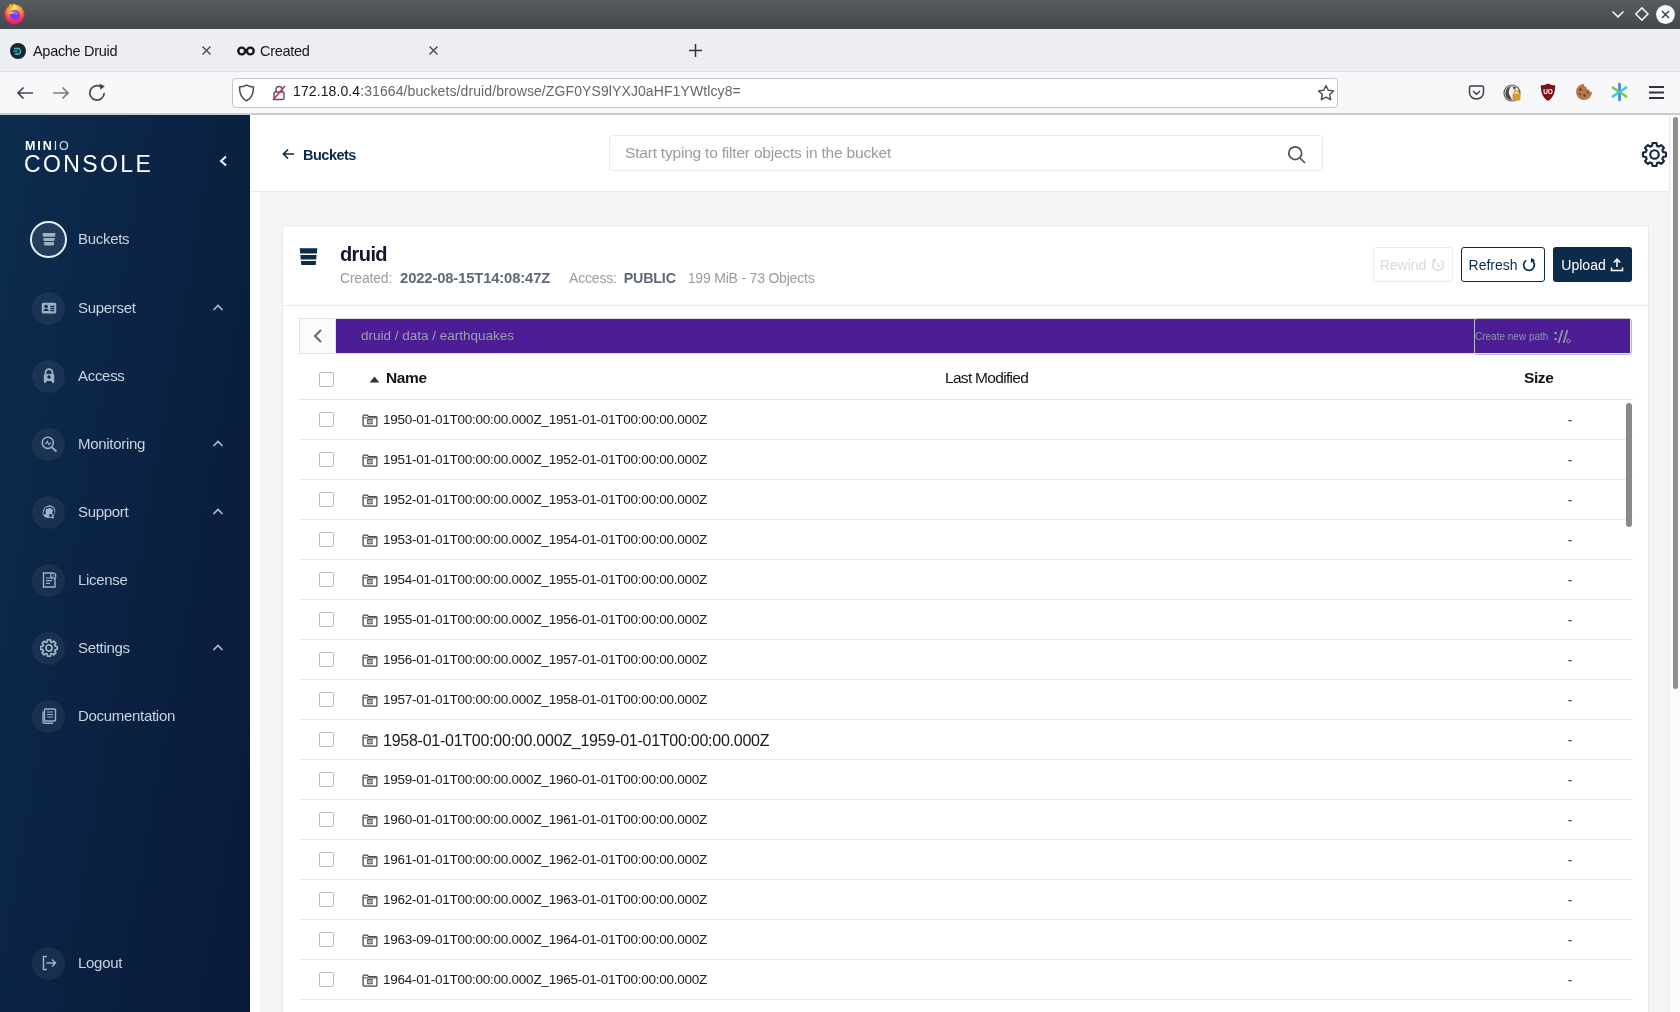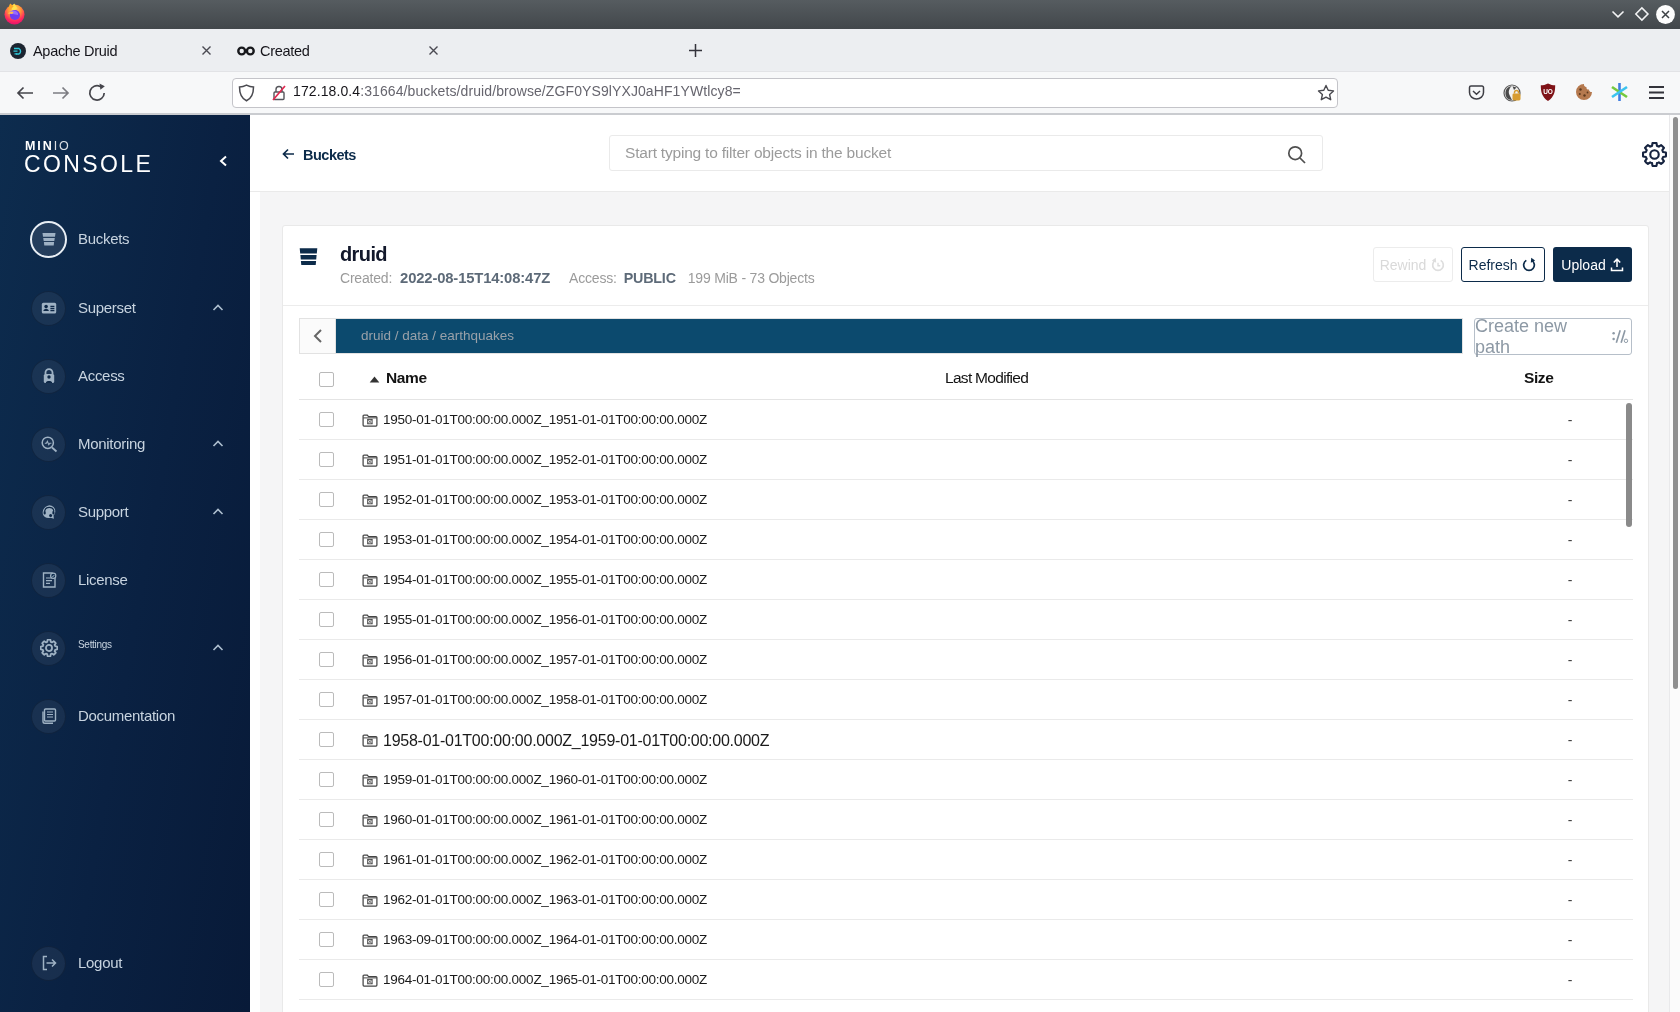--- a/index.html
+++ b/index.html
@@ -183,21 +183,21 @@
           <path d="M12.1,4.8 l0.8,0.9 l1.4,-1.7" stroke="#9fb2c4" stroke-width="1" fill="none"></path>
         </svg>
         <div class="abs" style="left:78px;top:455.5px;font-size:15px;letter-spacing:-0.3px;color:#c7d3df">License</div>
     <div class="abs" style="left:31px;top:516px;width:35px;height:35px;border-radius:50%;background:rgba(255,255,255,0.06);border:1.5px solid rgba(2,16,34,0.40)"></div>
         <svg class="abs" style="left:40px;top:524px" width="18" height="18" viewBox="0 0 18 18">
           <g transform="scale(0.692)">
             <path d="M21.94,10.44 L24.82,10.92 A12.0,12.0 0 0 1 24.82,15.08 L21.94,15.56 A9.3,9.3 0 0 1 21.13,17.51 L22.83,19.88 A12.0,12.0 0 0 1 19.88,22.83 L17.51,21.13 A9.3,9.3 0 0 1 15.56,21.94 L15.08,24.82 A12.0,12.0 0 0 1 10.92,24.82 L10.44,21.94 A9.3,9.3 0 0 1 8.49,21.13 L6.12,22.83 A12.0,12.0 0 0 1 3.17,19.88 L4.87,17.51 A9.3,9.3 0 0 1 4.06,15.56 L1.18,15.08 A12.0,12.0 0 0 1 1.18,10.92 L4.06,10.44 A9.3,9.3 0 0 1 4.87,8.49 L3.17,6.12 A12.0,12.0 0 0 1 6.12,3.17 L8.49,4.87 A9.3,9.3 0 0 1 10.44,4.06 L10.92,1.18 A12.0,12.0 0 0 1 15.08,1.18 L15.56,4.06 A9.3,9.3 0 0 1 17.51,4.87 L19.88,3.17 A12.0,12.0 0 0 1 22.83,6.12 L21.13,8.49 Z" fill="none" stroke="#9fb2c4" stroke-width="2.6" stroke-linejoin="round"></path>
             <circle cx="13" cy="13" r="4.4" fill="none" stroke="#9fb2c4" stroke-width="2.6"></circle>
           </g>
         </svg>
-        <div class="abs" style="left:78px;top:524px;font-size:10px;letter-spacing:-0.3px;color:#c7d3df">Settings</div>
+        <div class="abs" style="left:78px;top:524px;font-size:15px;letter-spacing:-0.3px;color:#c7d3df">Settings</div>
         <svg class="abs" style="left:212px;top:528px" width="12" height="9" viewBox="0 0 12 9">
           <path d="M1.5,7 L6,2.5 L10.5,7" stroke="#aebfcf" stroke-width="1.6" fill="none"></path>
         </svg>
     <div class="abs" style="left:31px;top:584px;width:35px;height:35px;border-radius:50%;background:rgba(255,255,255,0.06);border:1.5px solid rgba(2,16,34,0.40)"></div>
         <svg class="abs" style="left:40px;top:592px" width="18" height="18" viewBox="0 0 18 18">
           <rect x="4.5" y="2" width="11" height="12" rx="1" stroke="#9fb2c4" stroke-width="1.4" fill="none"></rect>
           <path d="M7,5 h6 M7,7.5 h6 M7,10 h6" stroke="#9fb2c4" stroke-width="1.2"></path>
           <path d="M3,4.5 V14.5 a1.8,1.8 0 0 0 1.8,1.8 H13" stroke="#9fb2c4" stroke-width="1.4" fill="none"></path>
         </svg>
         <div class="abs" style="left:78px;top:592px;font-size:15px;letter-spacing:-0.3px;color:#c7d3df">Documentation</div>
@@ -243,29 +243,29 @@
     <div class="abs flex" style="left:1178px;top:21px;width:84px;height:35px;border:1px solid #0c2b4a;border-radius:3px;justify-content:center;font-size:14px;color:#0c2b4a">Refresh&nbsp;<svg width="16" height="16" viewBox="0 0 15 15">
           <path d="M10,3.17 A5,5 0 1 1 5,3.17" stroke="#0c2b4a" stroke-width="1.6" fill="none"></path>
           <path d="M9.6,0.8 L13.2,3.3 L9.2,5.4 Z" fill="#0c2b4a"></path>
         </svg></div>
     <div class="abs flex" style="left:1270px;top:21px;width:79px;height:35px;background:#0c2b4a;border-radius:3px;justify-content:center;font-size:14px;color:#fff">Upload&nbsp;<svg width="14" height="14" viewBox="0 0 14 14">
           <path d="M7,9 V1.5 M3.8,4.5 L7,1.2 L10.2,4.5" stroke="#fff" stroke-width="1.5" fill="none"></path>
           <path d="M1.5,9.5 V12.5 H12.5 V9.5" stroke="#fff" stroke-width="1.5" fill="none"></path>
         </svg></div>
     <div class="abs" style="left:0;top:79px;width:1365px;border-top:1px solid #ececec"></div>
 
-    <div class="abs" style="left:16px;top:92px;width:1164px;height:36px;background:#0c4a6e;border:1px solid #e2e2e2">
+    <div class="abs" style="left:16px;top:92px;width:1332px;height:36px;background:#4c1d95;border:1px solid #e2e2e2">
       <div class="abs flex" style="left:0;top:0;width:36px;height:34px;background:#fbfbfb;border-right:1px solid #e2e2e2;justify-content:center">
         <svg width="12" height="16" viewBox="0 0 12 16">
             <path d="M9,2 L3,8 L9,14" stroke="#666" stroke-width="2" fill="none"></path>
           </svg>
       </div>
       <div class="abs" style="left:61px;top:9px;font-size:13.5px;color:#99a1a9">druid / data / earthquakes</div>
     </div>
-    <div class="abs flex" style="left:1191px;top:92px;width:158px;height:37px;border:1px solid #b6bfc9;border-radius:3px;justify-content:flex-end;font-size:18px;color:#8d99a5">Create new path&nbsp;&nbsp;<svg width="20" height="15" viewBox="0 0 20 15">
+    <div class="abs flex" style="left:1191px;top:92px;width:158px;height:37px;border:1px solid #b6bfc9;border-radius:3px;justify-content:flex-start;font-size:10px;color:#8d99a5">Create new path&nbsp;&nbsp;<svg width="20" height="15" viewBox="0 0 20 15">
           <circle cx="1.7" cy="4" r="1.3" fill="#8d99a5"></circle>
           <circle cx="1.7" cy="10" r="1.3" fill="#8d99a5"></circle>
           <path d="M8.5,1 L4.5,14 M13.5,1 L9.5,14" stroke="#8d99a5" stroke-width="1.7"></path>
           <circle cx="14.5" cy="12" r="1.8" stroke="#8d99a5" stroke-width="1" fill="none"></circle>
         </svg></div>
 
     <div class="abs" style="left:36px;top:146px;width:15px;height:15px;border:1px solid #b9b9b9;border-radius:2px;background:#fff"></div>
     <svg class="abs" style="left:86px;top:150px" width="11" height="7" viewBox="0 0 12 8">
         <path d="M6,0.5 L11.5,7.5 H0.5 Z" fill="#333"></path>
       </svg>

